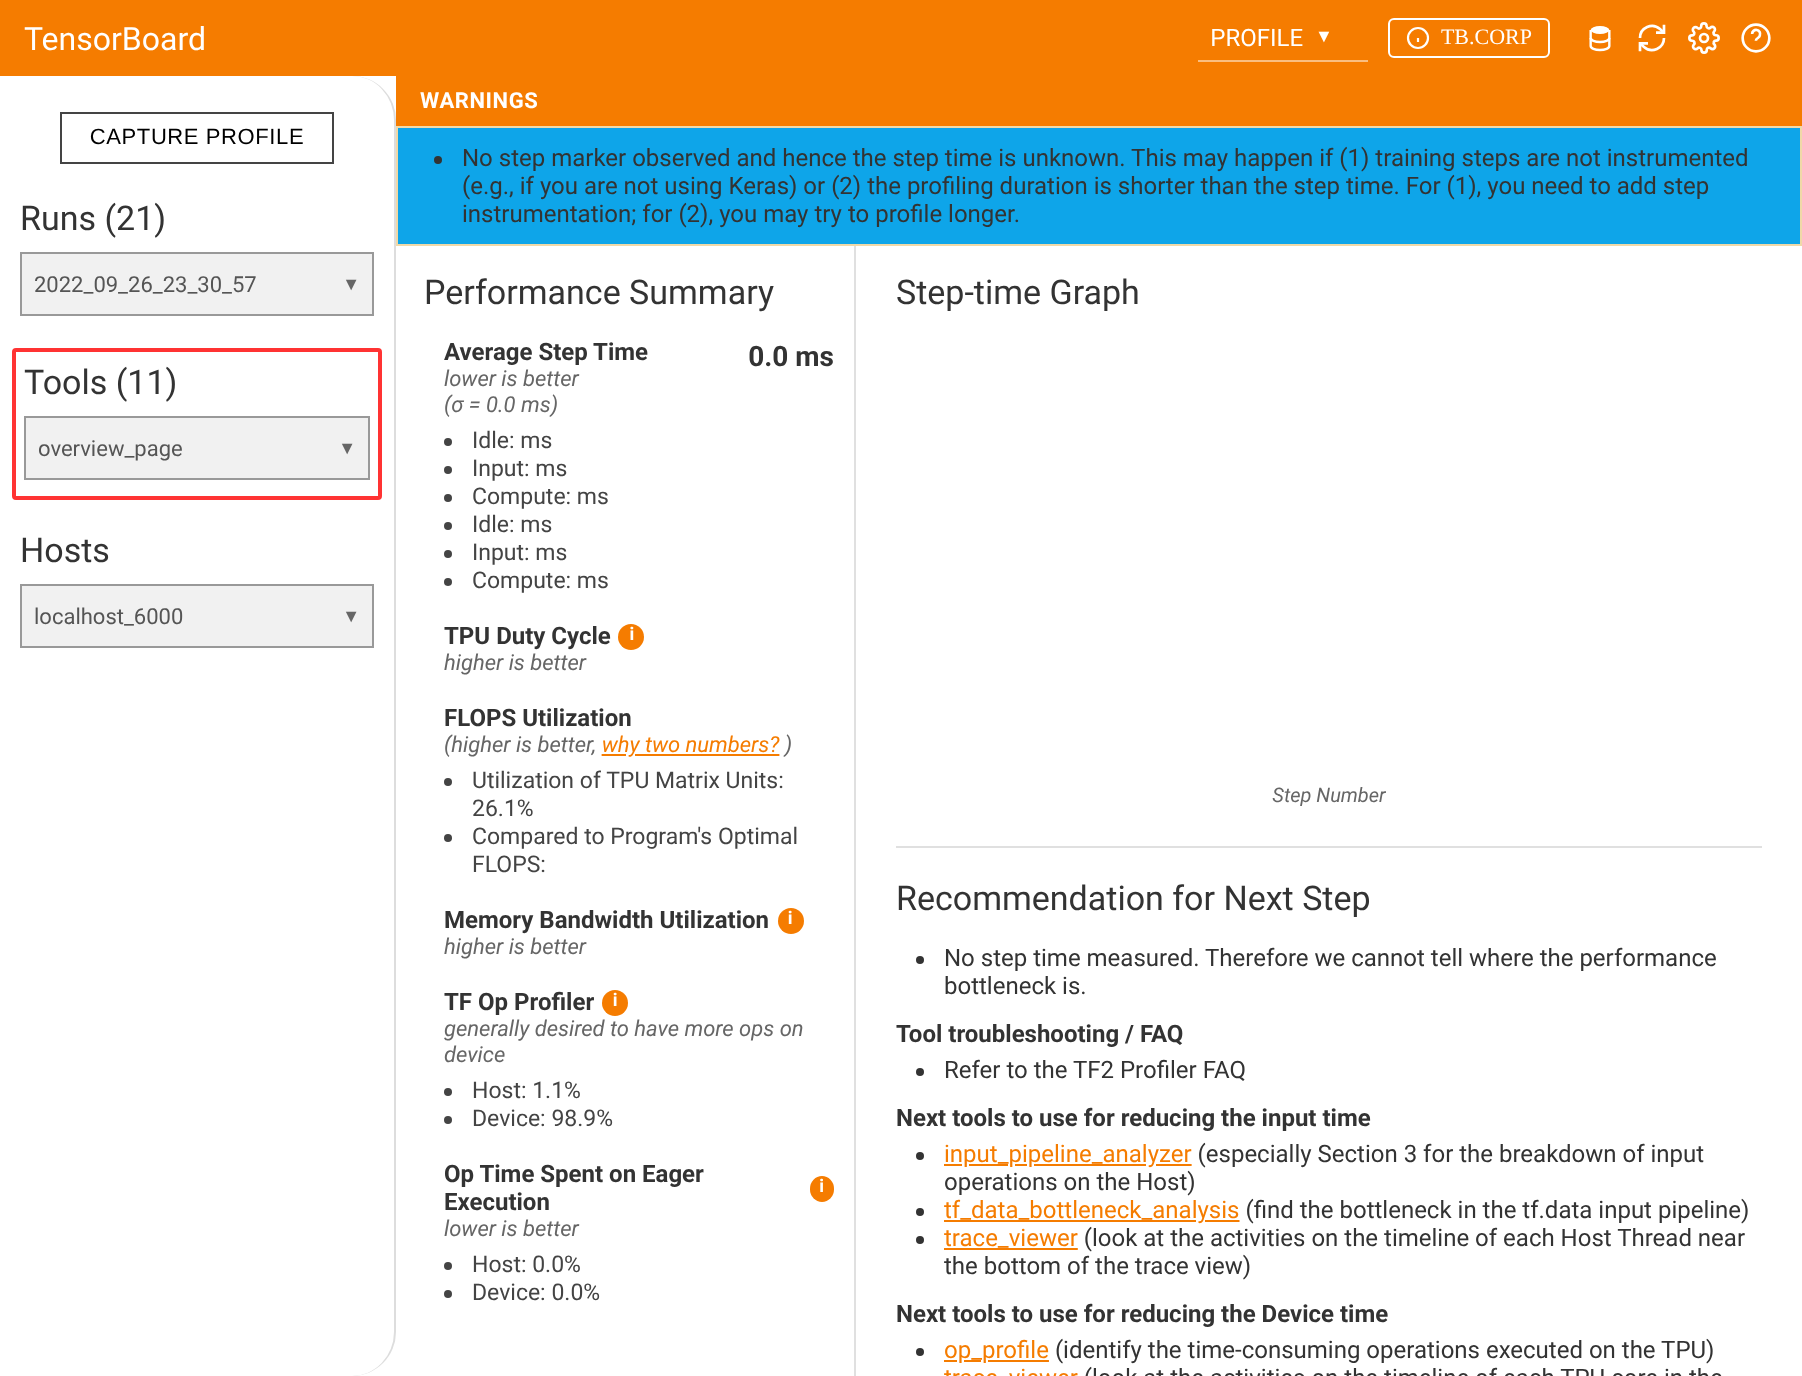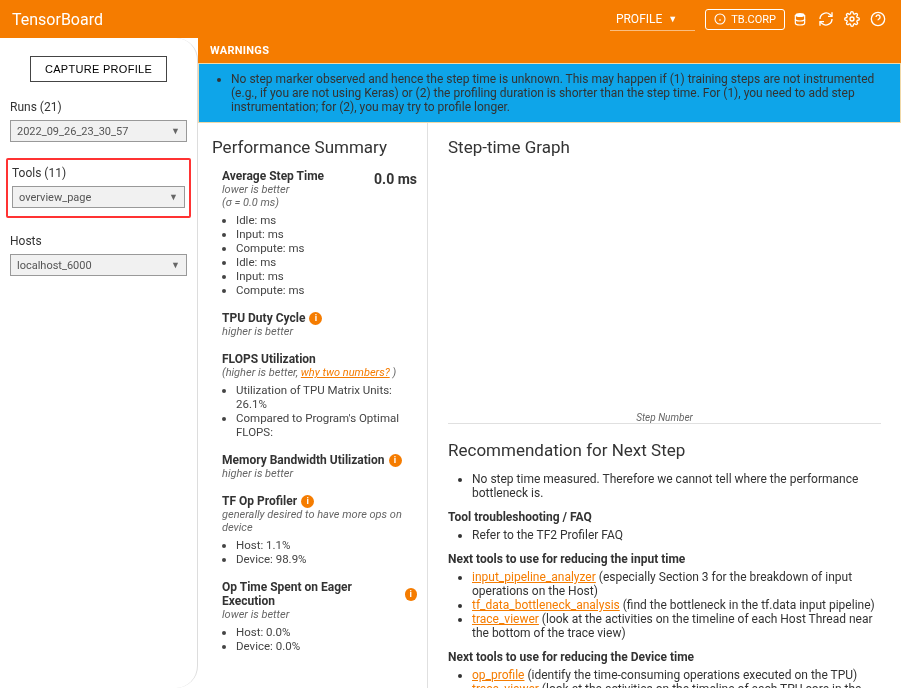--- a/index.html
+++ b/index.html
@@ -2,28 +2,28 @@
 <html><head>
 <meta charset="utf-8">
 <style>
 * { box-sizing: border-box; margin: 0; padding: 0; }
 body { font-family: -apple-system, Roboto, "Helvetica Neue", Arial, sans-serif; font-size: 13px; color: #333; background: #fff; width: 901px; height: 688px; overflow: hidden; }
 .topbar { background: #f57c00; color: #fff; height: 38px; display: flex; align-items: center; padding: 0 12px; }
 .topbar .title { font-size: 16px; font-weight: 400; }
 .topbar .spacer { flex: 1; }
 .mode-select { background: transparent; border: none; border-bottom: 1px solid rgba(255,255,255,0.5); color: #fff; font-size: 12px; padding: 4px 18px 4px 6px; margin-right: 10px; position: relative; display: inline-flex; align-items: center; cursor: pointer; }
 .mode-select .arrow { margin-left: 6px; font-size: 9px; }
-.corp-btn { border: 1px solid #fff; border-radius: 3px; padding: 3px 8px; font-size: 11px; color: #fff; display: inline-flex; align-items: flex-start; gap: 5px; margin-right: 0; cursor: pointer; }
+.corp-btn { border: 1px solid #fff; border-radius: 3px; padding: 3px 8px; font-size: 11px; color: #fff; display: inline-flex; align-items: flex-start; gap: 5px; margin-right: 10px; cursor: pointer; font-family: Liberation Serif, serif; }
 .icon-btn { width: 22px; height: 22px; display: inline-flex; align-items: center; justify-content: center; cursor: pointer; color: #fff; font-size: 14px; margin-left: 4px; }
 .main { display: flex; height: calc(688px - 38px); }
 .sidebar { width: 198px; border-right: 1px solid #ddd; padding: 10px 6px; border-radius: 22px; }
 .capture-btn { display: block; margin: 8px auto 14px; border: 1px solid #444; background: #fff; padding: 6px 14px; font-size: 11px; letter-spacing: 0.3px; cursor: pointer; }
 .side-group { margin-bottom: 12px; padding: 4px 4px; }
-.side-label { font-size: 12px; margin-bottom: 6px; }
-.side-select { width: 100%; border: 1px solid #999; background: #f1f1f1; padding: 4px 6px; font-size: 11px; color: #555; display: flex; justify-content: space-between; align-items: center; cursor: pointer; height: 22px; }
+.side-label { font-size: 17px; margin-bottom: 6px; }
+.side-select { width: 100%; border: 1px solid #999; background: #f1f1f1; padding: 4px 6px; font-size: 11px; color: #555; display: flex; justify-content: space-between; align-items: center; cursor: pointer; height: 32px; }
 .side-select .arrow { font-size: 9px; color: #666; }
 .highlight-box { border: 2px solid #f33; padding: 6px 4px 8px; border-radius: 2px; }
 .content { flex: 1; overflow: auto; }
 .warnings-bar { background: #f57c00; color: #fff; font-size: 11px; font-weight: 700; padding: 6px 12px; letter-spacing: 0.3px; }
 .warnings-body { background: #0ea5e9; border: 1px solid #f0d9a8; padding: 8px 16px; font-size: 12px; color: #333; }
 .warnings-body ul { list-style: disc; padding-left: 16px; }
 .panels { display: flex; }
 .panel-left { width: 230px; border-right: 1px solid #e0e0e0; padding: 14px 10px 14px 14px; }
 .panel-right { flex: 1; padding: 14px 20px; }
 h2 { font-size: 17px; font-weight: 400; margin-bottom: 12px; }
@@ -31,21 +31,21 @@
 .metric-block { margin: 12px 0 14px 10px; font-size: 11.5px; }
 .metric-block ul { list-style: disc; padding-left: 14px; margin-top: 4px; color: #444; }
 .metric-title { font-weight: 700; font-size: 12px; display: flex; align-items: center; gap: 4px; }
 .metric-sub { font-style: italic; color: #666; font-size: 11px; }
 .metric-sub .orange { color: #f57c00; font-style: italic; }
 .avg-row { display: flex; justify-content: space-between; align-items: flex-start; }
 .big-val { font-weight: 700; font-size: 14px; margin-top: 2px; white-space: nowrap; }
 .info-dot { display: inline-flex; width: 13px; height: 13px; border-radius: 50%; background: #f57c00; color: #fff; font-size: 9px; font-weight: 700; align-items: center; justify-content: center; }
 .step-graph { height: 255px; border-bottom: 1px solid #e0e0e0; margin-bottom: 16px; position: relative; }
 .step-graph .chart-title { text-align: center; font-size: 11px; font-weight: 700; margin-top: 6px; }
-.step-graph .chart-axis { position: absolute; bottom: 0; left: 50%; transform: translateX(-50%); font-size: 10px; font-style: italic; color: #666; }
+.step-graph .chart-axis { position: absolute; bottom: 19px; left: 50%; transform: translateX(-50%); font-size: 10px; font-style: italic; color: #666; }
 .rec-body { font-size: 12px; }
 .rec-body ul { list-style: disc; padding-left: 24px; margin: 4px 0 10px; }
 .rec-body .section-label { font-weight: 700; margin: 10px 0 2px; font-size: 12px; }
 .rec-body a { color: #f57c00; text-decoration: underline; }
 </style>
 </head>
 <body>
 
 <div class="topbar">
   <span class="title">TensorBoard</span>

